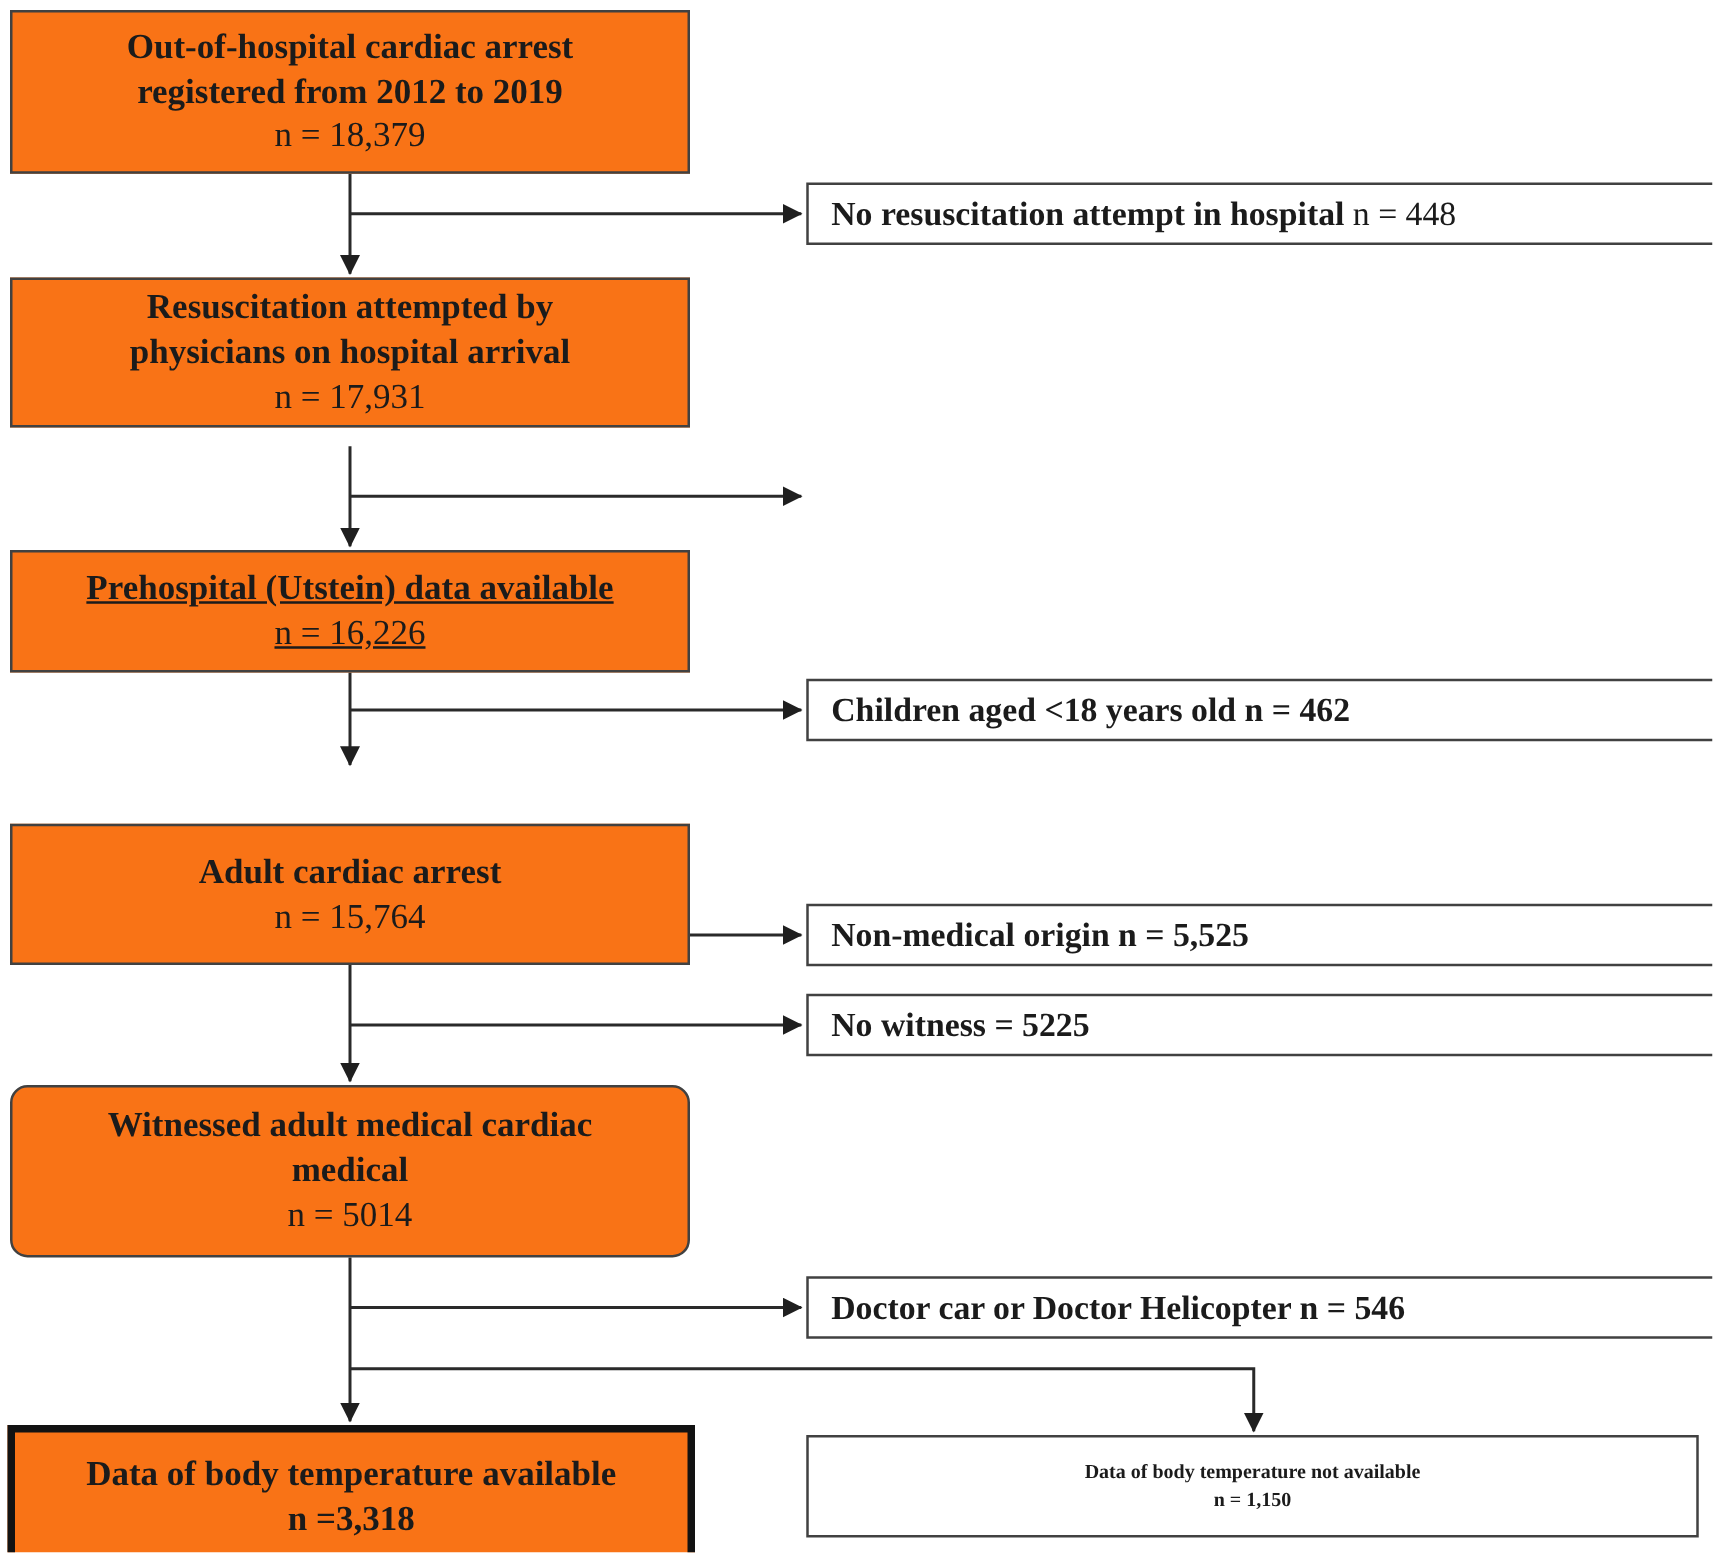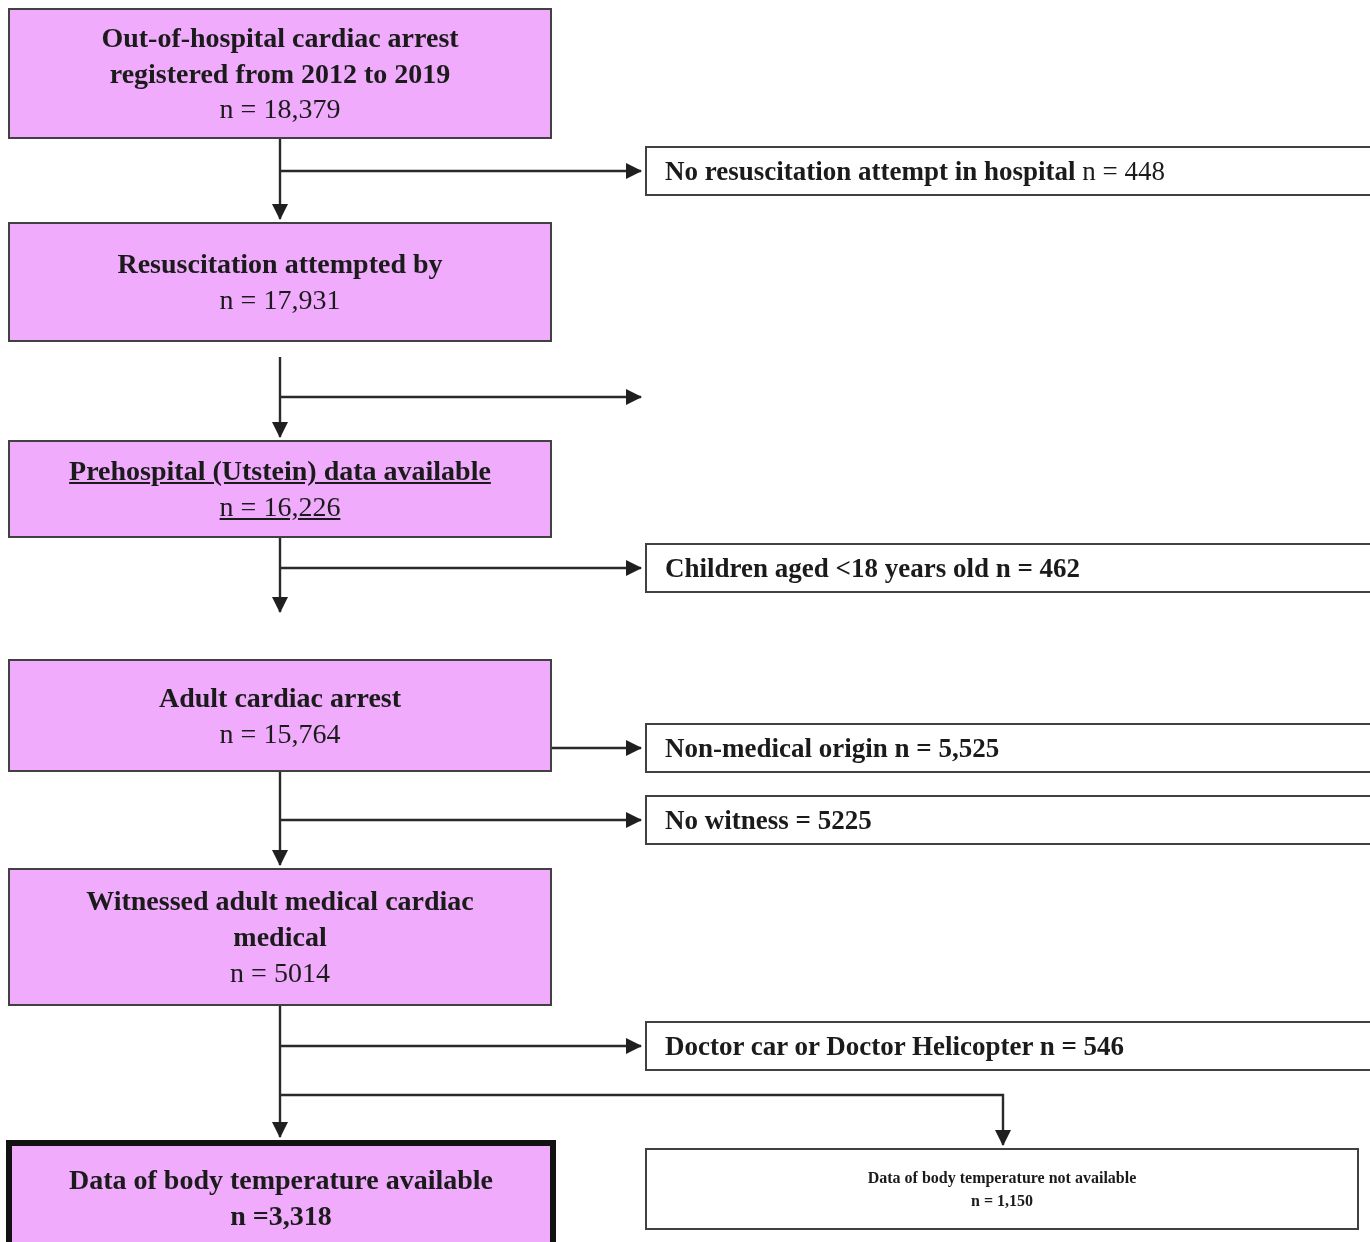--- a/index.html
+++ b/index.html
@@ -7,21 +7,21 @@
     width: 1370px; height: 1242px;
     font-family: "Liberation Serif", serif;
     color: #1b1b1b;
   }
   .stage { position: relative; width: 1370px; height: 1242px; overflow: hidden; background: #fff; }
 
   svg.connectors { position: absolute; left: 0; top: 0; z-index: 0; }
 
   .mbox {
     position: absolute; z-index: 1; box-sizing: border-box;
-    background: #f0abfc; border: 2px solid #414141;
+    background: #f97316; border: 2px solid #414141;
     display: flex; flex-direction: column; justify-content: center; align-items: center;
     text-align: center; font-size: 28px; line-height: 1.28;
     left: 8px; width: 544px; padding: 0 24px;
   }
   .mbox .t { font-weight: bold; }
   .mbox .n { font-weight: normal; }
 
   .mbox.thick {
     border: 6px solid #121212;
     left: 6px; width: 550px;
@@ -74,34 +74,35 @@
   </svg>
 
   <div class="mbox" style="top:8px; height:131px;">
     <div class="t">Out-of-hospital cardiac arrest</div>
     <div class="t">registered from 2012 to 2019</div>
     <div class="n">n = 18,379</div>
   </div>
 
   <div class="mbox" style="top:222px; height:120px;">
     <div class="t">Resuscitation attempted by</div>
+    <div class="t">physicians on hospital arrival</div>
     <div class="n">n = 17,931</div>
   </div>
 
   <div class="mbox" style="top:440px; height:98px;text-decoration:underline;">
     <div class="t">Prehospital (Utstein) data available</div>
     <div class="n">n = 16,226</div>
   </div>
 
   <div class="mbox" style="top:615px; height:113px;margin-top:44px;">
     <div class="t">Adult cardiac arrest</div>
     <div class="n">n = 15,764</div>
   </div>
 
-  <div class="mbox" style="top:868px; height:138px;">
+  <div class="mbox" style="top:868px; height:138px;border-radius:14px;">
     <div class="t">Witnessed adult medical cardiac</div>
     <div class="t">medical</div>
     <div class="n">n = 5014</div>
   </div>
 
   <div class="mbox thick" style="top:1140px; height:116px;">
     <div class="t">Data of body temperature available</div>
     <div class="n">n =3,318</div>
   </div>
 

